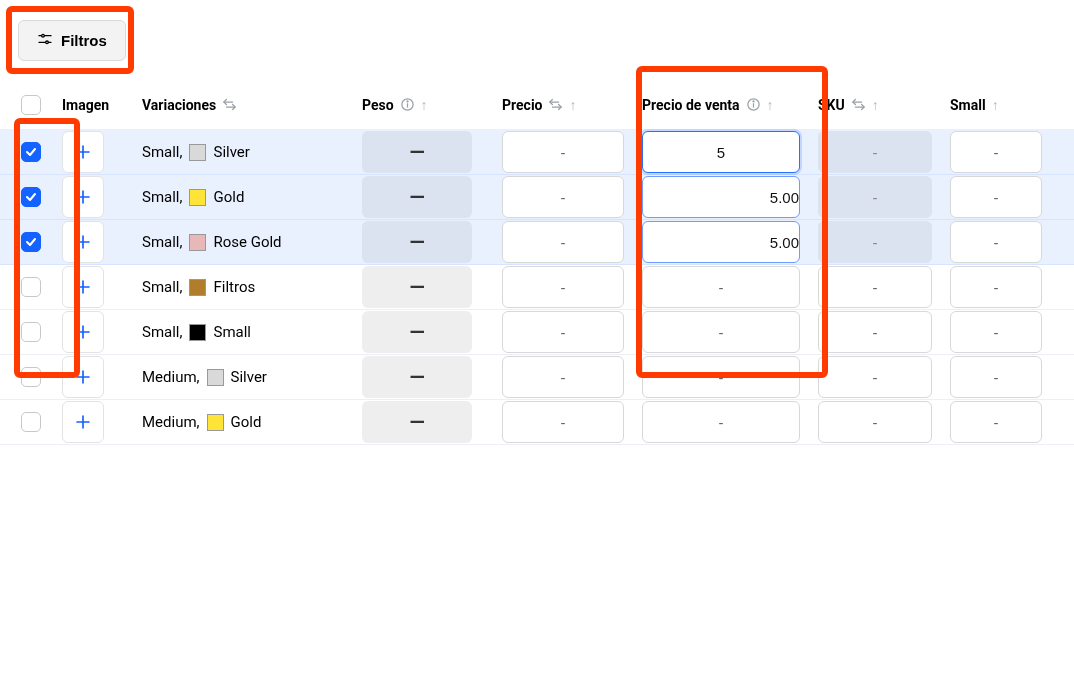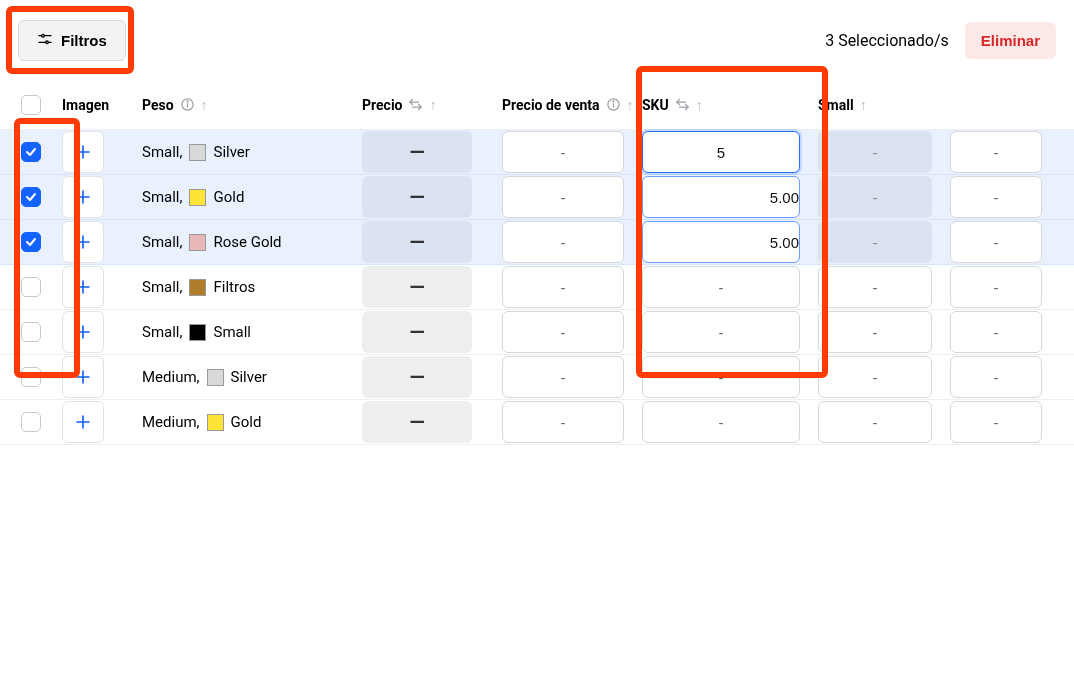--- a/index.html
+++ b/index.html
@@ -154,33 +154,40 @@
       <span>
         <svg viewBox="0 0 24 24" fill="none" stroke="currentColor" stroke-width="2" stroke-linecap="round">
             <line x1="3" y1="7" x2="21" y2="7"></line>
             <circle cx="9" cy="7" r="2" fill="#fff"></circle>
             <line x1="3" y1="17" x2="21" y2="17"></line>
             <circle cx="15" cy="17" r="2" fill="#fff"></circle>
           </svg>
       </span>
       <span>Filtros</span>
     </button>
-    <div class="toolbar-right">
-      <span class="selected-text">3 Seleccionado/s</span>
-      <button class="delete-btn">Eliminar</button>
-    </div>
   </div>
 
   <div class="table-wrap">
     <div class="table-header">
       <div class="th checkbox-cell">
         <div class="chk"></div>
       </div>
       <div class="th">
         <span>Imagen</span>
+      </div>
+      <div class="th">
+        <span>Variaciones</span>
+        <span class="swap">
+            <svg class="icon16" viewBox="0 0 24 24" fill="none" stroke="currentColor" stroke-width="2" stroke-linecap="round">
+              <path d="M7 4l-4 4 4 4"></path>
+              <path d="M3 8h14"></path>
+              <path d="M17 20l4-4-4-4"></path>
+              <path d="M21 16H7"></path>
+            </svg>
+          </span>
       </div>
       <div class="th">
         <span>Peso</span>
         <span class="info">
             <svg class="icon16" viewBox="0 0 24 24" fill="none" stroke="currentColor" stroke-width="2">
               <circle cx="12" cy="12" r="9"></circle>
               <line x1="12" y1="10" x2="12" y2="17"></line>
               <circle cx="12" cy="7" r="0.8" fill="currentColor"></circle>
             </svg>
           </span>

